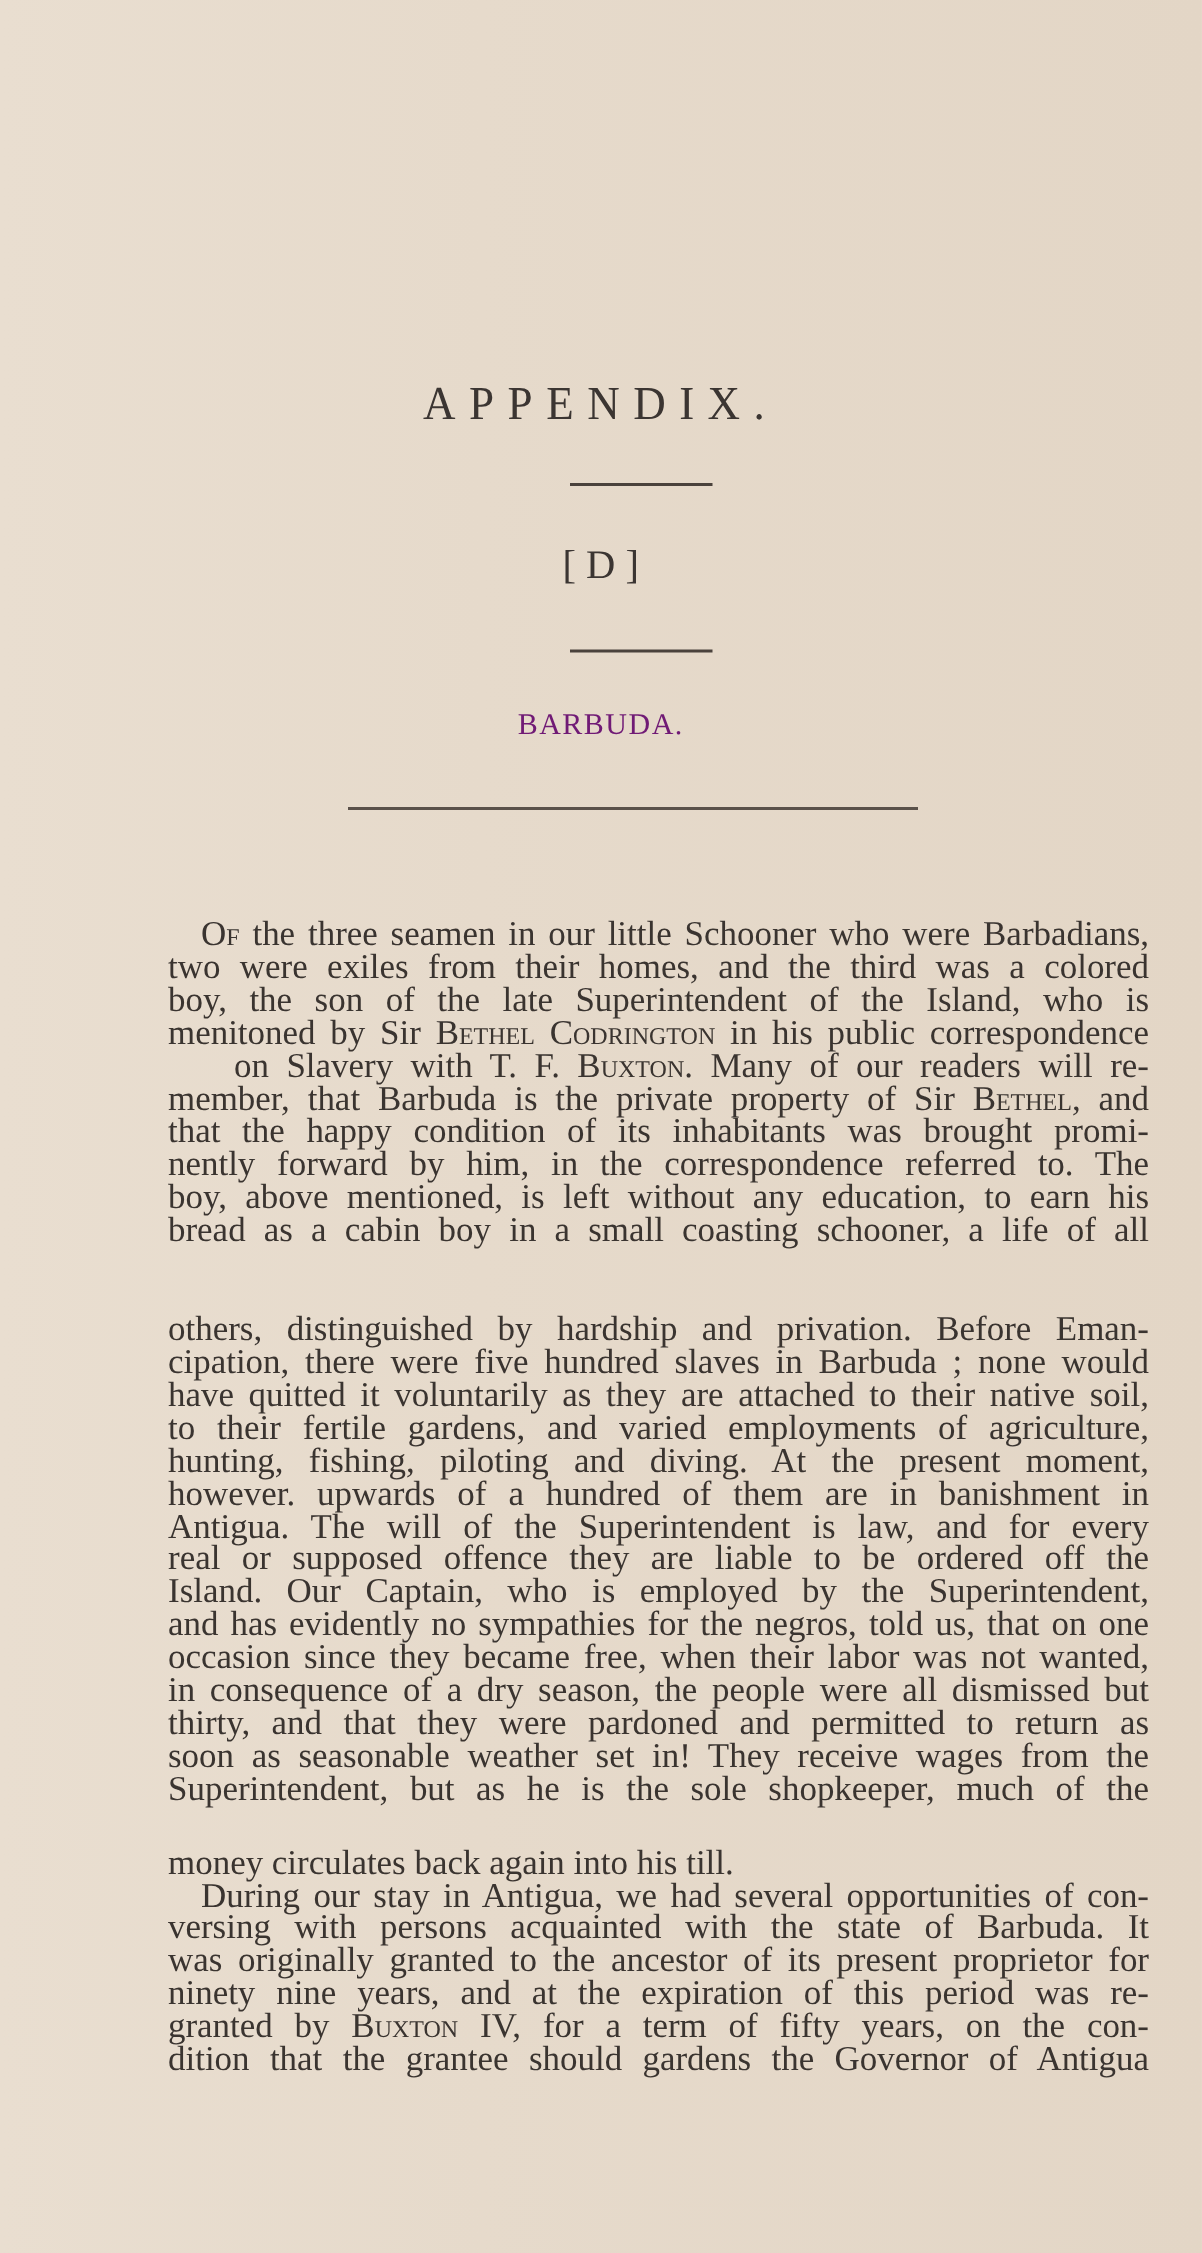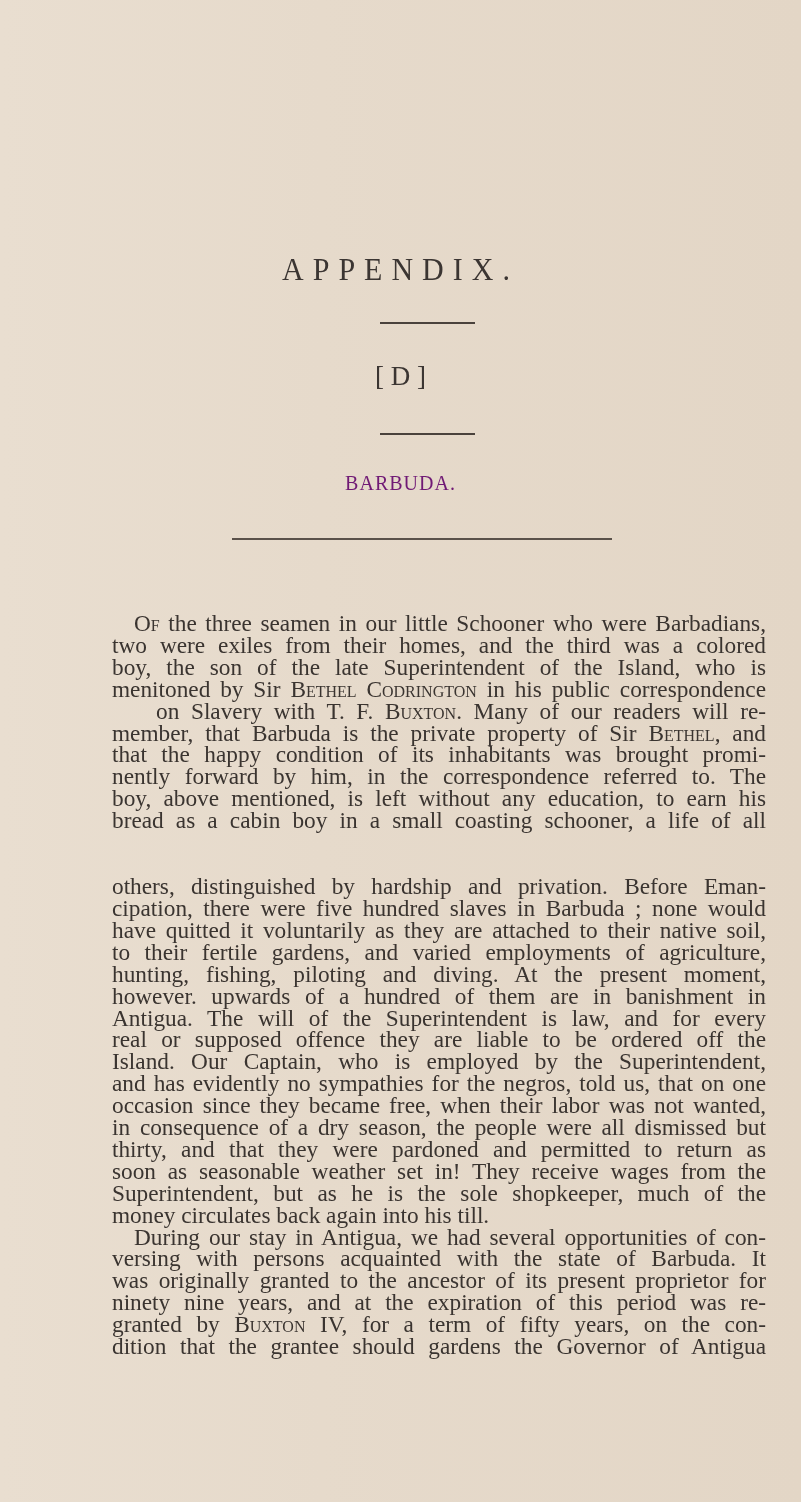--- a/index.html
+++ b/index.html
@@ -106,21 +106,21 @@
     <span class="line" style="white-space: normal;">however. upwards of a hundred of them are in banishment in</span>
     <span class="line" style="white-space: normal;">Antigua.   The will of the Superintendent is law, and for every</span>
     <span class="line" style="white-space: normal;">real or supposed offence they are liable to be ordered off the</span>
     <span class="line" style="white-space: normal;">Island.  Our Captain, who is employed by the Superintendent,</span>
     <span class="line" style="white-space: normal;">and has evidently no sympathies for the negros, told us, that on one</span>
     <span class="line" style="white-space: normal;">occasion since they became free, when their labor was not wanted,</span>
     <span class="line" style="white-space: normal;">in consequence of a dry season, the people were all dismissed but</span>
     <span class="line" style="white-space: normal;">thirty, and that they were pardoned and permitted to return as</span>
     <span class="line" style="white-space: normal;">soon as seasonable weather set in!  They receive wages from the</span>
     <span class="line" style="white-space: normal;">Superintendent, but as he is the sole shopkeeper, much of the</span>
-    <span class="line last" style="white-space: normal;">money circulates back again into his till.</span>
+    <span class="line last" style="white-space: normal; margin-top: 27px;">money circulates back again into his till.</span>
   </div>
 
   <div>
     <span class="line indent" style="white-space: normal;">During our stay in Antigua, we had several opportunities of con-</span>
     <span class="line" style="white-space: normal;">versing with persons acquainted with the state of Barbuda.  It</span>
     <span class="line" style="white-space: normal;">was originally granted to the ancestor of its present proprietor for</span>
     <span class="line" style="white-space: normal;">ninety nine years, and at the expiration of this period was re-</span>
     <span class="line" style="white-space: normal;"><span>granted by </span><span class="sc">Buxton</span><span> IV, for a term of fifty years, on the con-</span></span>
     <span class="line" style="white-space: normal;">dition that the grantee should gardens the Governor of Antigua</span>
   </div>

